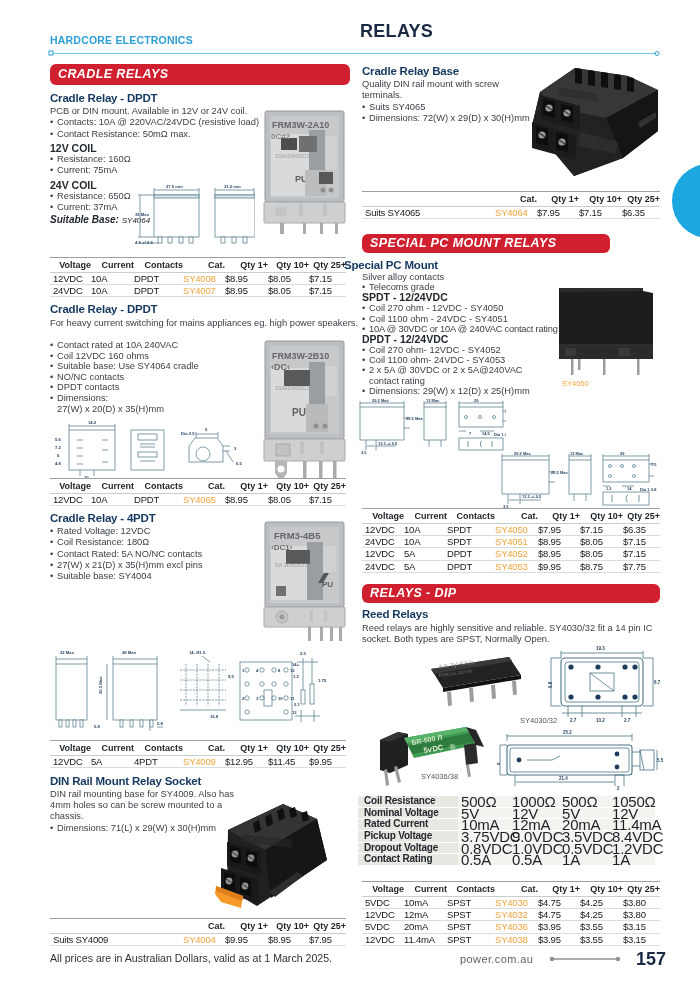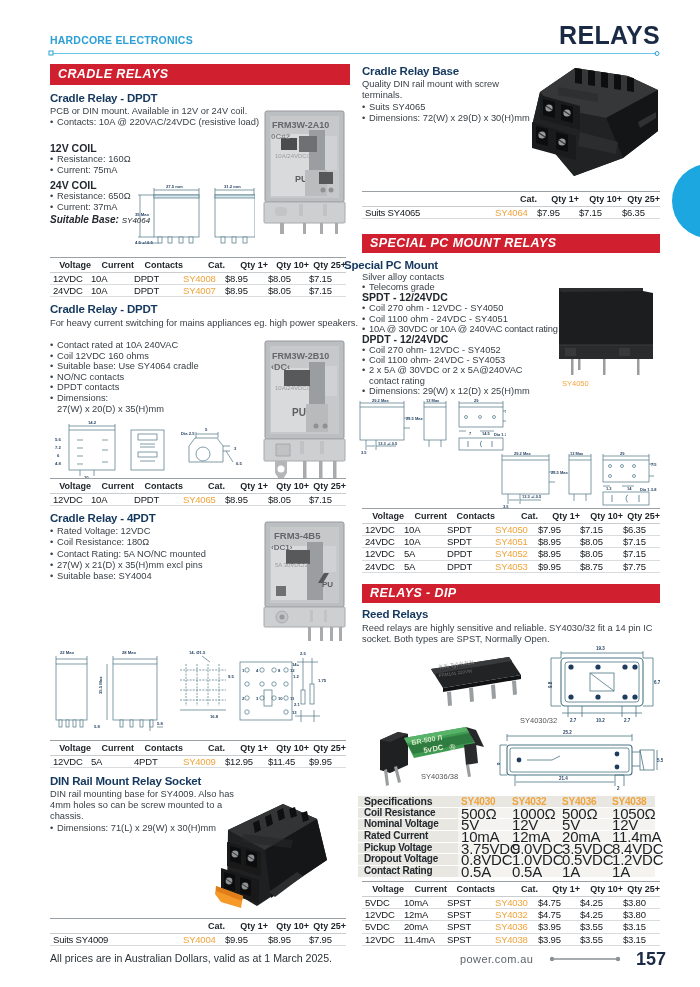--- a/index.html
+++ b/index.html
@@ -1,20 +1,20 @@
 <!DOCTYPE html>
 <html><head>
 <meta charset="utf-8">
 <style>
 * { margin:0; padding:0; box-sizing:border-box; }
 html,body { width:700px; height:987px; background:#fff; overflow:hidden; }
 body { font-family:"Liberation Sans", sans-serif; position:relative; color:#3a4147; }
 .abs { position:absolute; }
 .banner { background:#d01f2e; color:#fff; font-weight:bold; font-style:italic;
-  font-size:12.5px; letter-spacing:.4px; line-height:20px; padding-left:8px; }
+  font-size:12.5px; letter-spacing:.4px; line-height:20px; padding-left:8px;border-radius:6px; }
 h2.sec { color:#14375e; font-weight:bold; font-size:11.5px; letter-spacing:-0.2px; }
 .body { font-size:9.3px; line-height:11.4px; color:#3a4147; letter-spacing:0;}
 .bl { position:relative; padding-left:7px; white-space:nowrap; }
 .bl:before { content:"•"; position:absolute; left:0; top:0; }
 .sub { font-weight:bold; font-size:10.5px; color:#23292f; }
 table.pt { border-collapse:collapse; font-size:9.5px; width:100%; }
 table.pt th:first-child, table.pt td:first-child { padding-left:3px; }
 table.pt th { text-align:right; font-weight:bold; color:#1c2227; font-size:9px; line-height:10px;
   border-top:1px solid #9aa0a4; border-bottom:1px solid #c9cdd0; padding:2px 0 1.5px 0; }
 table.pt td { border-bottom:1px solid #d9dcde; padding:1px 0 1px 0; color:#15191c; line-height:9.4px;
@@ -26,37 +26,38 @@
 .sprow.sphead { background:#e8e7e1; }
 .splab { position:absolute; left:0; top:0; width:100px; height:100%; background:#e8e7e1;
   font-weight:bold; font-size:10px; color:#22282e; padding-left:6px; line-height:10.6px; letter-spacing:-0.2px; }
 .spv { position:absolute; top:0; font-size:15px; color:#1c2126; line-height:11px; letter-spacing:-0.2px; }
 .spc { color:#f0a43c; font-weight:bold; font-size:10px; }
 </style>
 </head>
 <body>
 
 <div class="abs" style="left:50px; top:34px; color:#2b9fd6; font-weight:bold; font-size:10.5px; letter-spacing:.2px;">HARDCORE ELECTRONICS</div>
-<div class="abs" style="left:360px; top:21px; width:300px; text-align:right; color:#1b2a44; font-weight:bold; font-size:25px; letter-spacing:.3px;">RELAYS</div>
+<div class="abs" style="left:360px; top:21px; width:300px; color:#1b2a44; font-weight:bold; font-size:18px; letter-spacing:.3px;">RELAYS</div>
 <svg class="abs" style="left:0; top:0;" width="700" height="60">
   <line x1="53" y1="53.5" x2="656" y2="53.5" stroke="#6ec6e8" stroke-width="1"></line>
   <rect x="49" y="51" width="4" height="4" fill="none" stroke="#2b9fd6" stroke-width="1"></rect>
   <circle cx="657" cy="53.5" r="2" fill="none" stroke="#2b9fd6" stroke-width="1"></circle>
 </svg>
 
 <svg class="abs" style="left:670px; top:160px;" width="30" height="82">
   <circle cx="39" cy="41" r="37" fill="#1ca7e0"></circle>
 </svg>
 
 <div class="abs banner" style="left:50px; top:64px; width:300px; height:21px;">CRADLE RELAYS</div>
 
 <h2 class="sec abs" style="left:50px; top:92px;">Cradle Relay - DPDT</h2>
 <div class="abs body" style="left:50px; top:106px; width:260px;">
 PCB or DIN mount. Available in 12V or 24V coil.
 <div class="bl">Contacts: 10A @ 220VAC/24VDC (resistive load)</div>
+<div class="bl">Contact Resistance: 50mΩ max.</div>
 </div>
 <div class="abs sub" style="left:50px; top:142px;">12V COIL</div>
 <div class="abs body" style="left:50px; top:154px;">
 <div class="bl">Resistance: 160Ω</div>
 <div class="bl">Current: 75mA</div>
 </div>
 <div class="abs sub" style="left:50px; top:179px;">24V COIL</div>
 <div class="abs body" style="left:50px; top:191px;">
 <div class="bl">Resistance: 650Ω</div>
 <div class="bl">Current: 37mA</div>
@@ -257,21 +258,21 @@
         <td>$8.05</td>
         <td>$7.15</td>
       </tr>
 </tbody>
   </table>
 
 <h2 class="sec abs" style="left:50px; top:512px;">Cradle Relay - 4PDT</h2>
 <div class="abs body" style="left:50px; top:526px; width:220px; line-height:11.3px;">
 <div class="bl">Rated Voltage: 12VDC</div>
 <div class="bl">Coil Resistance: 180Ω</div>
-<div class="bl">Contact Rating: 5A NO/NC mounted</div>
+<div class="bl">Contact Rated: 5A NO/NC contacts</div>
 <div class="bl">27(W) x 21(D) x 35(H)mm excl pins</div>
 <div class="bl">Suitable base: SY4004</div>
 </div>
 
 <svg class="abs" style="left:262px; top:520px;" width="84" height="124" viewBox="0 0 84 124">
  <rect x="3" y="2" width="79" height="85" rx="2" fill="#bcbfc1" stroke="#95989b" stroke-width="1"></rect>
  <rect x="8" y="7" width="69" height="76" fill="#c6c8ca"></rect>
  <rect x="9" y="26" width="36" height="54" fill="#d8dadb"></rect>
  <rect x="45" y="22" width="16" height="58" fill="#9b9ea0"></rect>
  <rect x="61" y="26" width="13" height="26" fill="#cfd1d3"></rect>
@@ -528,21 +529,21 @@
 <tr>
         <td>Suits SY4065</td>
         <td class="cat">SY4064</td>
         <td>$7.95</td>
         <td>$7.15</td>
         <td>$6.35</td>
       </tr>
 </tbody>
   </table>
 
-<div class="abs banner" style="left:362px; top:234px; width:298px; height:19px; line-height:18px;">SPECIAL PC MOUNT RELAYS</div>
+<div class="abs banner" style="left:362px; top:234px; width:248px; height:19px; line-height:18px;">SPECIAL PC MOUNT RELAYS</div>
 
 <h2 class="sec abs" style="left:344px; top:259px;">Special PC Mount</h2>
 <div class="abs body" style="left:362px; top:272px; width:215px; line-height:10.2px;">
 Silver alloy contacts
 <div class="bl">Telecoms grade</div>
 <div style="font-weight:bold; color:#22282e; font-size:10.5px; line-height:11px;">SPDT - 12/24VDC</div>
 <div class="bl">Coil 270 ohm - 12VDC - SY4050</div>
 <div class="bl">Coil 1100 ohm - 24VDC - SY4051</div>
 <div class="bl" style="letter-spacing:-0.2px;">10A @ 30VDC or 10A @ 240VAC contact rating</div>
 <div style="font-weight:bold; color:#22282e; font-size:10.5px; line-height:11px;">DPDT - 12/24VDC</div>
@@ -826,27 +827,20 @@
  <g font-family="Liberation Sans" font-size="4.5" font-weight="bold" fill="#1d3c5e">
   <text x="66" y="4">25.2</text>
   <text x="0" y="32" transform="rotate(-90 3 32)">8</text>
   <text x="160" y="32">5.5</text>
   <text x="62" y="50">21.4</text>
       <text x="120" y="60">2</text>
  </g>
 </svg>
 
 <div class="abs" id="specs" style="left:358px; top:796px; width:297px;">
-  <div class="sprow sphead">
-    <span class="splab" style="font-size:10.5px;">Specifications</span>
-    <span class="spv spc" style="left:103px;">SY4030</span>
-      <span class="spv spc" style="left:154px;">SY4032</span>
-      <span class="spv spc" style="left:204px;">SY4036</span>
-      <span class="spv spc" style="left:254px;">SY4038</span>
-  </div>
   <div class="sprow">
       <span class="splab">Coil Resistance</span>
       <span class="spv" style="left:103px;">500Ω</span>
       <span class="spv" style="left:154px;">1000Ω</span>
       <span class="spv" style="left:204px;">500Ω</span>
       <span class="spv" style="left:254px;">1050Ω</span>
     </div>
   <div class="sprow">
       <span class="splab">Nominal Voltage</span>
       <span class="spv" style="left:103px;">5V</span>

